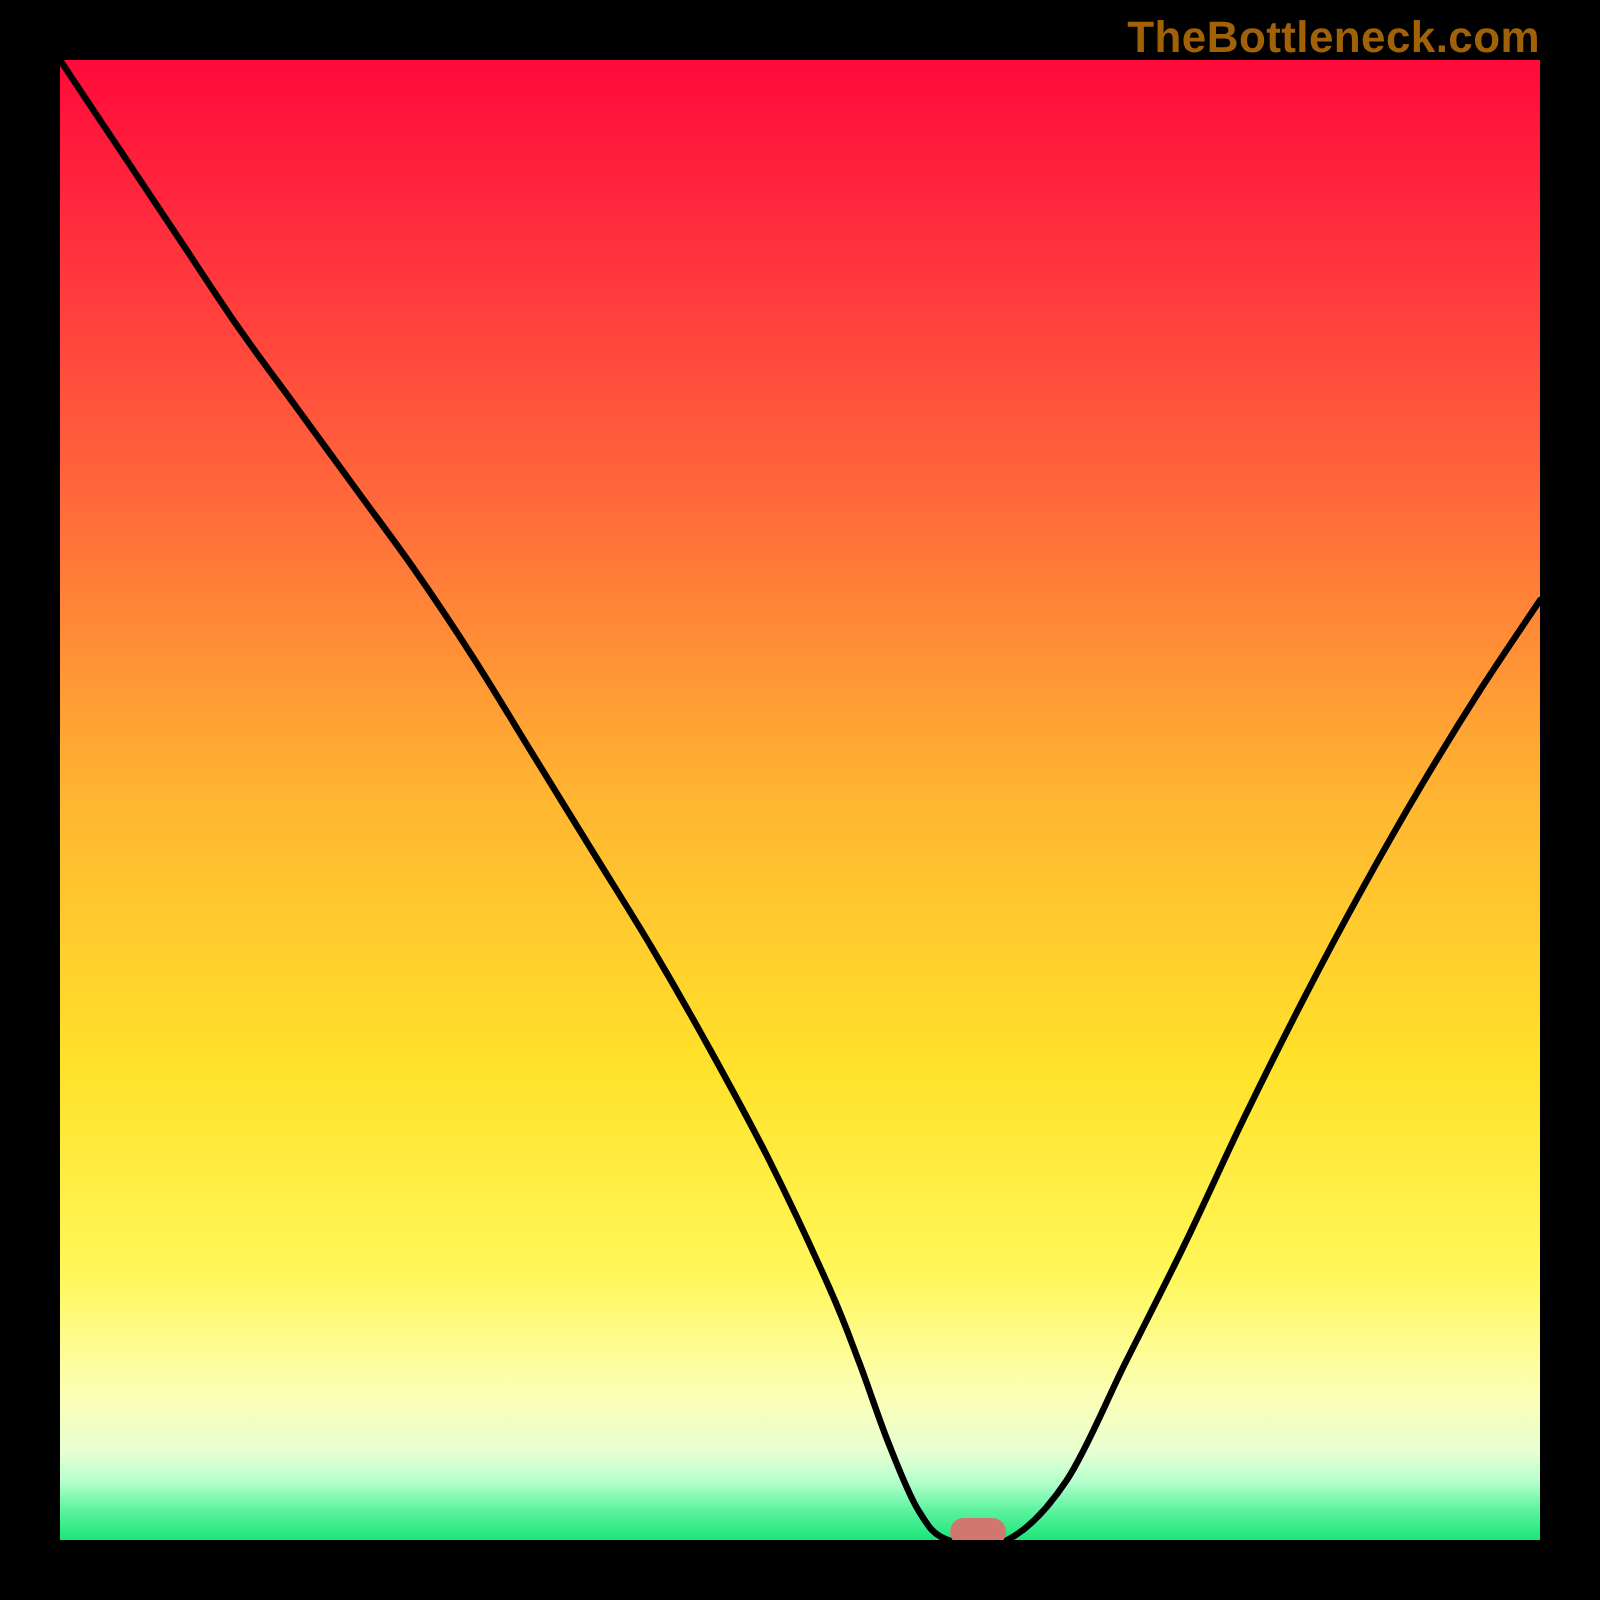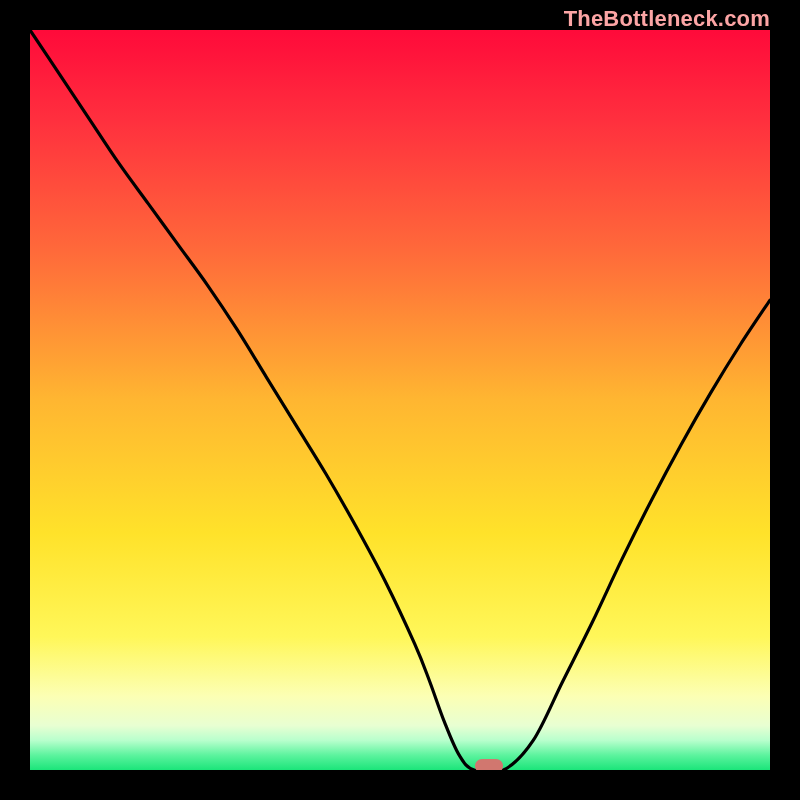--- a/index.html
+++ b/index.html
@@ -34,21 +34,21 @@
   .curve-svg {
     position: absolute;
     inset: 0;
     width: 740px;
     height: 740px;
   }
   .watermark {
     position: absolute;
     top: 6px;
     right: 30px;
-    color: #fca5a5;
+    color: #a16207;
     font-size: 22px;
     font-weight: 600;
     letter-spacing: 0.2px;
   }
   .marker {
     position: absolute;
     width: 28px;
     height: 14px;
     border-radius: 7px;
     transform: translate(-50%, -50%);

